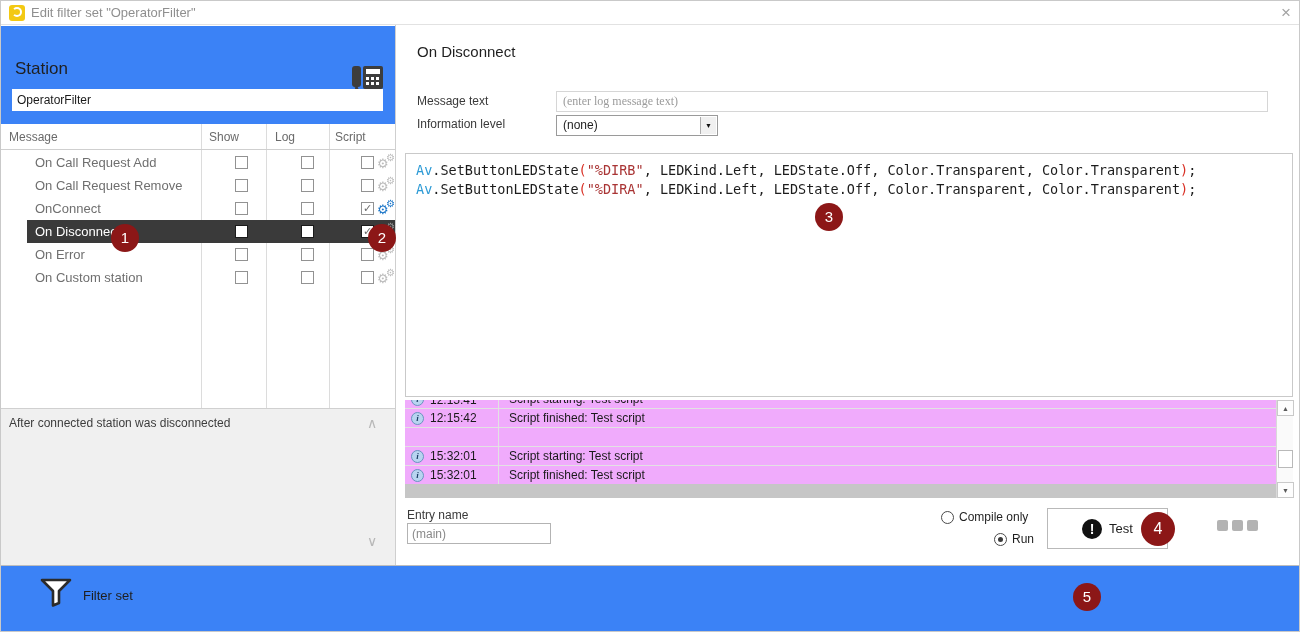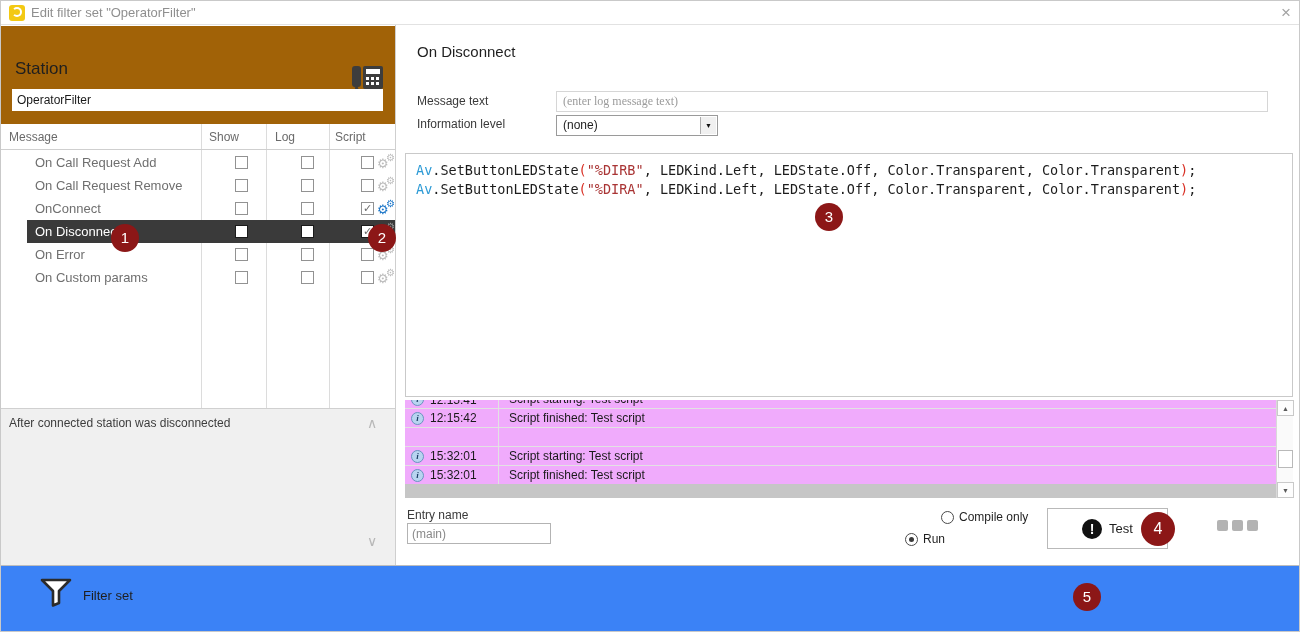--- a/index.html
+++ b/index.html
@@ -9,21 +9,21 @@
   .abs { position:absolute; }
 
   
   .titlebar { left:0; top:0; width:1300px; height:24px; background:#fff; border-bottom:1px solid #e2e2e2; }
   .app-icon { left:8px; top:4px; width:16px; height:16px; background:#f3c913; border-radius:3px; }
   .app-icon .swirl { position:absolute; left:3px; top:2px; width:10px; height:10px; border:2.5px solid #fff; border-left-color:transparent; border-radius:50%; }
   .win-title { left:30px; top:0; height:24px; line-height:24px; font-size:13px; color:#8f8f8f; }
   .close-x { left:1274px; top:1px; width:22px; height:22px; line-height:22px; text-align:center; font-size:17px; color:#a3a3a3; cursor:default; }
 
   
-  .station-header { left:0; top:25px; width:394px; height:98px; background:#a16207; }
+  .station-header { left:0; top:25px; width:394px; height:98px; background:#3b82f6; }
   .station-title { left:14px; top:33px; font-size:17px; color:#1f1f1f; }
   .caption-label { left:13px; top:72px; font-size:11px; color:#f2f2f2; }
   .caption-input { left:11px; top:88px; width:371px; height:22px; background:#fff; border:1px solid #fff; font-size:12px; color:#1a1a1a; padding:0 4px; font-family:"Liberation Sans", sans-serif; }
 
   .col-line { top:123px; width:1px; height:284px; background:#dcdcdc; }
   .tbl-header { left:0; top:123px; width:393px; height:26px; background:transparent; }
   .tbl-header span { position:absolute; top:0; height:26px; line-height:26px; font-size:12px; color:#6a6a6a; }
   .hdr-line { left:0; top:148px; width:394px; height:1px; background:#cfcfcf; }
 
   .msg-rows { left:0; top:150px; width:393px; }
@@ -182,21 +182,21 @@
         <span class="row-label">On Error</span>
         <span class="cb cb-show"></span>
         <span class="cb cb-log"></span>
         <span class="cb cb-script"></span>
         <span class="gear">
           <span class="g1">⚙</span>
           <span class="g2">⚙</span>
         </span>
       </div>
       <div class="msg-row">
-        <span class="row-label">On Custom params</span>
+        <span class="row-label">On Custom station</span>
         <span class="cb cb-show"></span>
         <span class="cb cb-log"></span>
         <span class="cb cb-script"></span>
         <span class="gear">
           <span class="g1">⚙</span>
           <span class="g2">⚙</span>
         </span>
       </div>
     </div>
 
@@ -270,21 +270,21 @@
   </div>
 
   <div class="abs form-label" style="left:406px; top:507px;">Entry name</div>
   <input class="abs entry-input" value="(main)" style="">
 
   <div id="run-mode">
       <div class="abs radio-row" style="left: 917px; top: 509px;">
         <span class="radio"></span>
         <span class="radio-label">Compile only</span>
       </div>
-      <div class="abs radio-row" style="left: 881px; top: 531px; text-align: center;">
+      <div class="abs radio-row" style="left: 970px; top: 531px; text-align: center;">
         <span class="radio on"></span>
         <span class="radio-label">Run</span>
       </div>
     </div>
 
   <div class="abs test-btn">
     <span class="excl-circle">!</span>
     <span class="test-label">Test</span>
   </div>
   <div class="abs dots">

